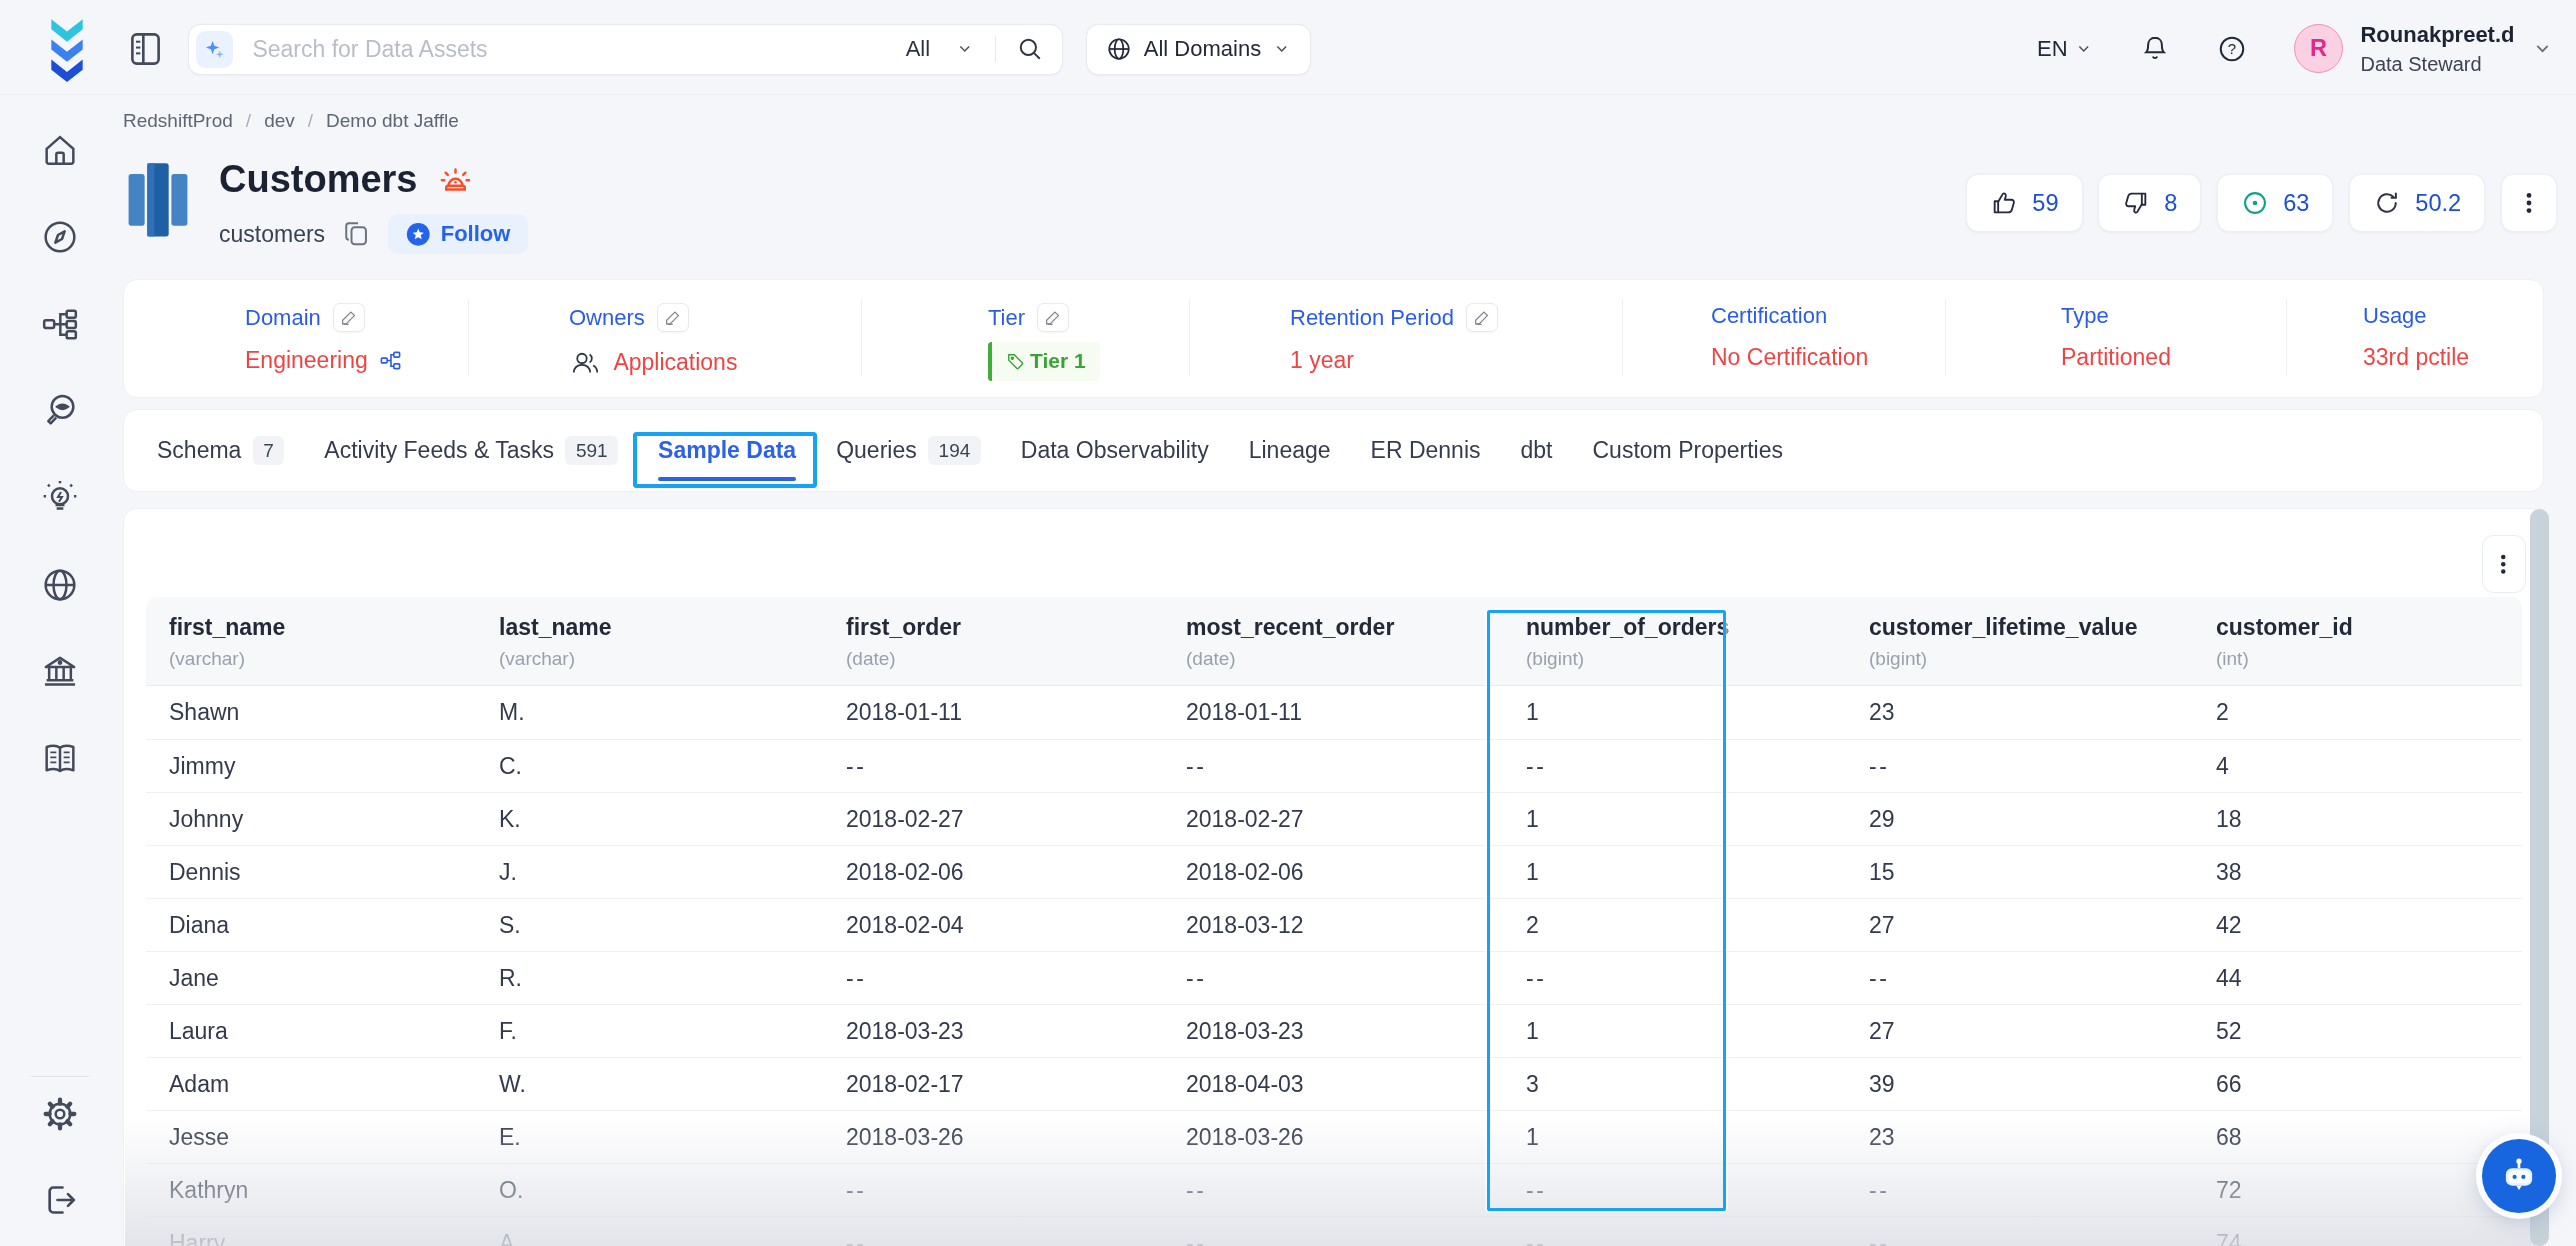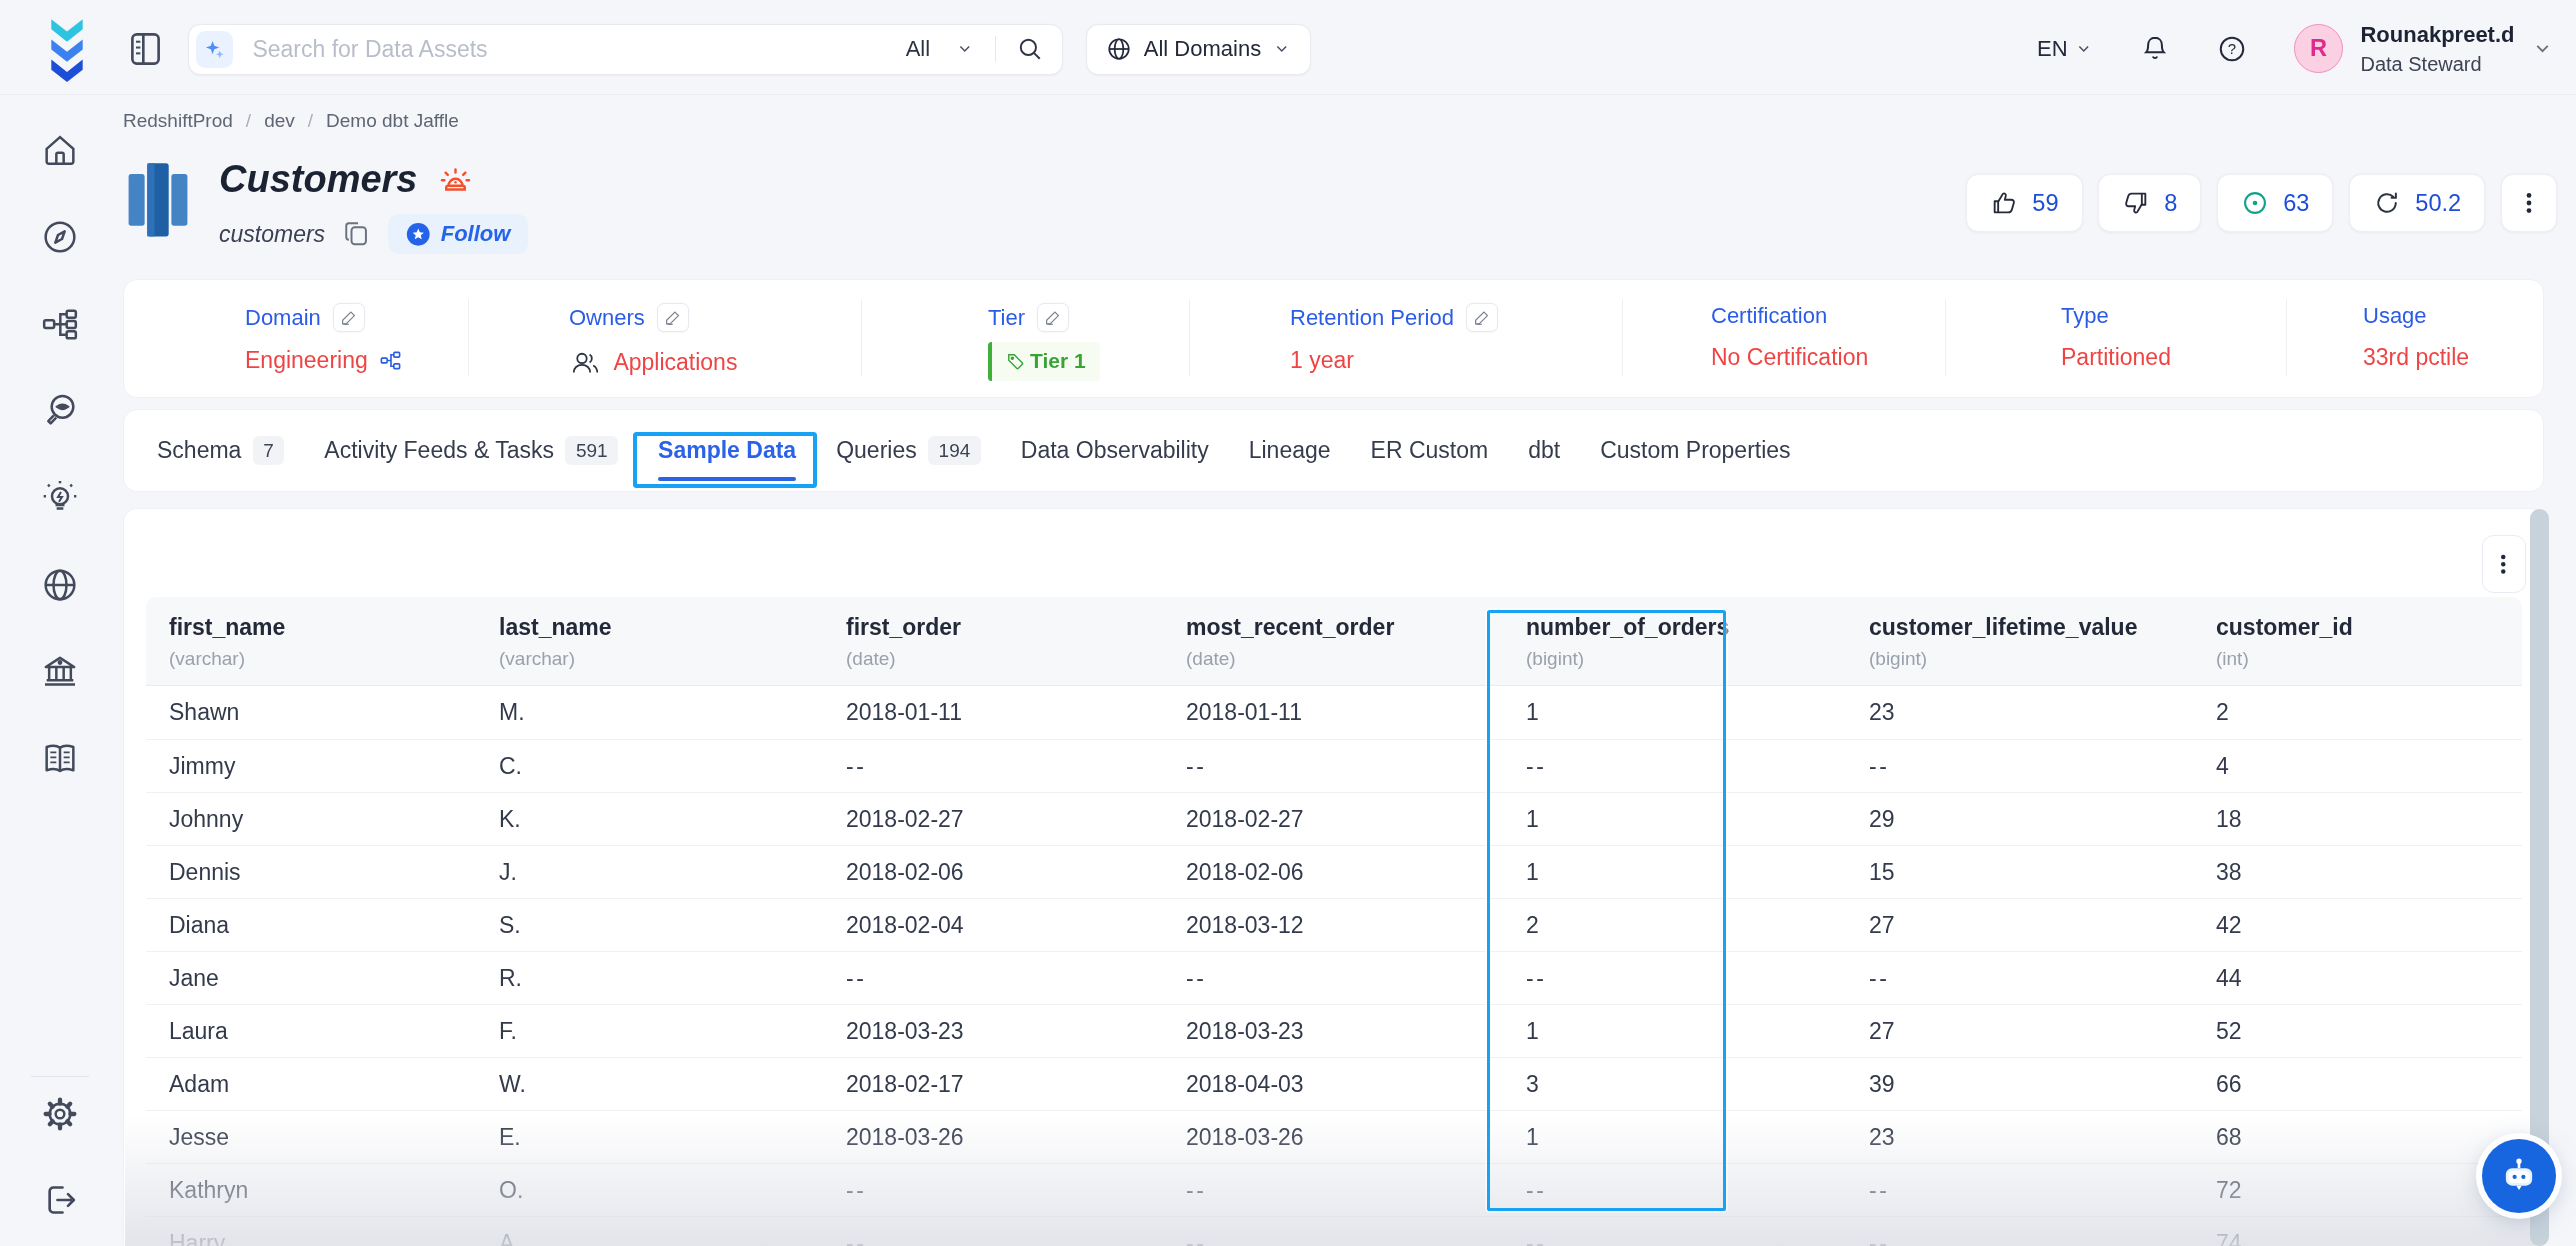--- a/index.html
+++ b/index.html
@@ -46,21 +46,21 @@
   .side-bottom .side-icon { margin-bottom:0; }
   .side-bottom .side-icon + .side-icon { margin-top:46px; }
 
   
   .breadcrumb { position:absolute; left:123px; top:110px; display:flex; gap:13px;
     font-size:19px; color:#5e6673; }
   .crumb { cursor:pointer; }
   .crumb-sep { color:#a9afba; }
   .title-row { position:absolute; left:123px; top:158px; display:flex; }
   .asset-icon { width:70px; height:82px; }
-  .title-col { margin-left:26px;font-style:italic; }
+  .title-col { margin-left:26px; }
   .page-title { display:flex; align-items:center; gap:19px; font-size:38px; font-weight:700; color:#1b2232; }
   .sub-row { margin-top:13px; display:flex; align-items:center; gap:15.8px; }
   .sub-name { font-size:23px; color:#3a4152; }
   .copy-btn { cursor:pointer; }
   .follow-btn { height:40px; border-radius:10.5px; background:#e9f1fd; color:#2563eb;
     font-size:22px; font-weight:700; display:flex; align-items:center; gap:10.5px; padding:0 17.5px; cursor:pointer; }
 
   
   .stats { position:absolute; top:174px; right:19px; display:flex; gap:15.8px; }
   .stat-btn { height:58px; background:#fff; border:0.9px solid #edeff4; border-radius:12.3px;
@@ -470,21 +470,21 @@
         <span>Queries</span>
         <span class="count">194</span>
       </div>
       <div class="tab">
         <span>Data Observability</span>
       </div>
       <div class="tab">
         <span>Lineage</span>
       </div>
       <div class="tab">
-        <span>ER Custom</span>
+        <span>ER Dennis</span>
       </div>
       <div class="tab">
         <span>dbt</span>
       </div>
       <div class="tab">
         <span>Custom Properties</span>
       </div>
     </div>
 
   <div class="main-card">

